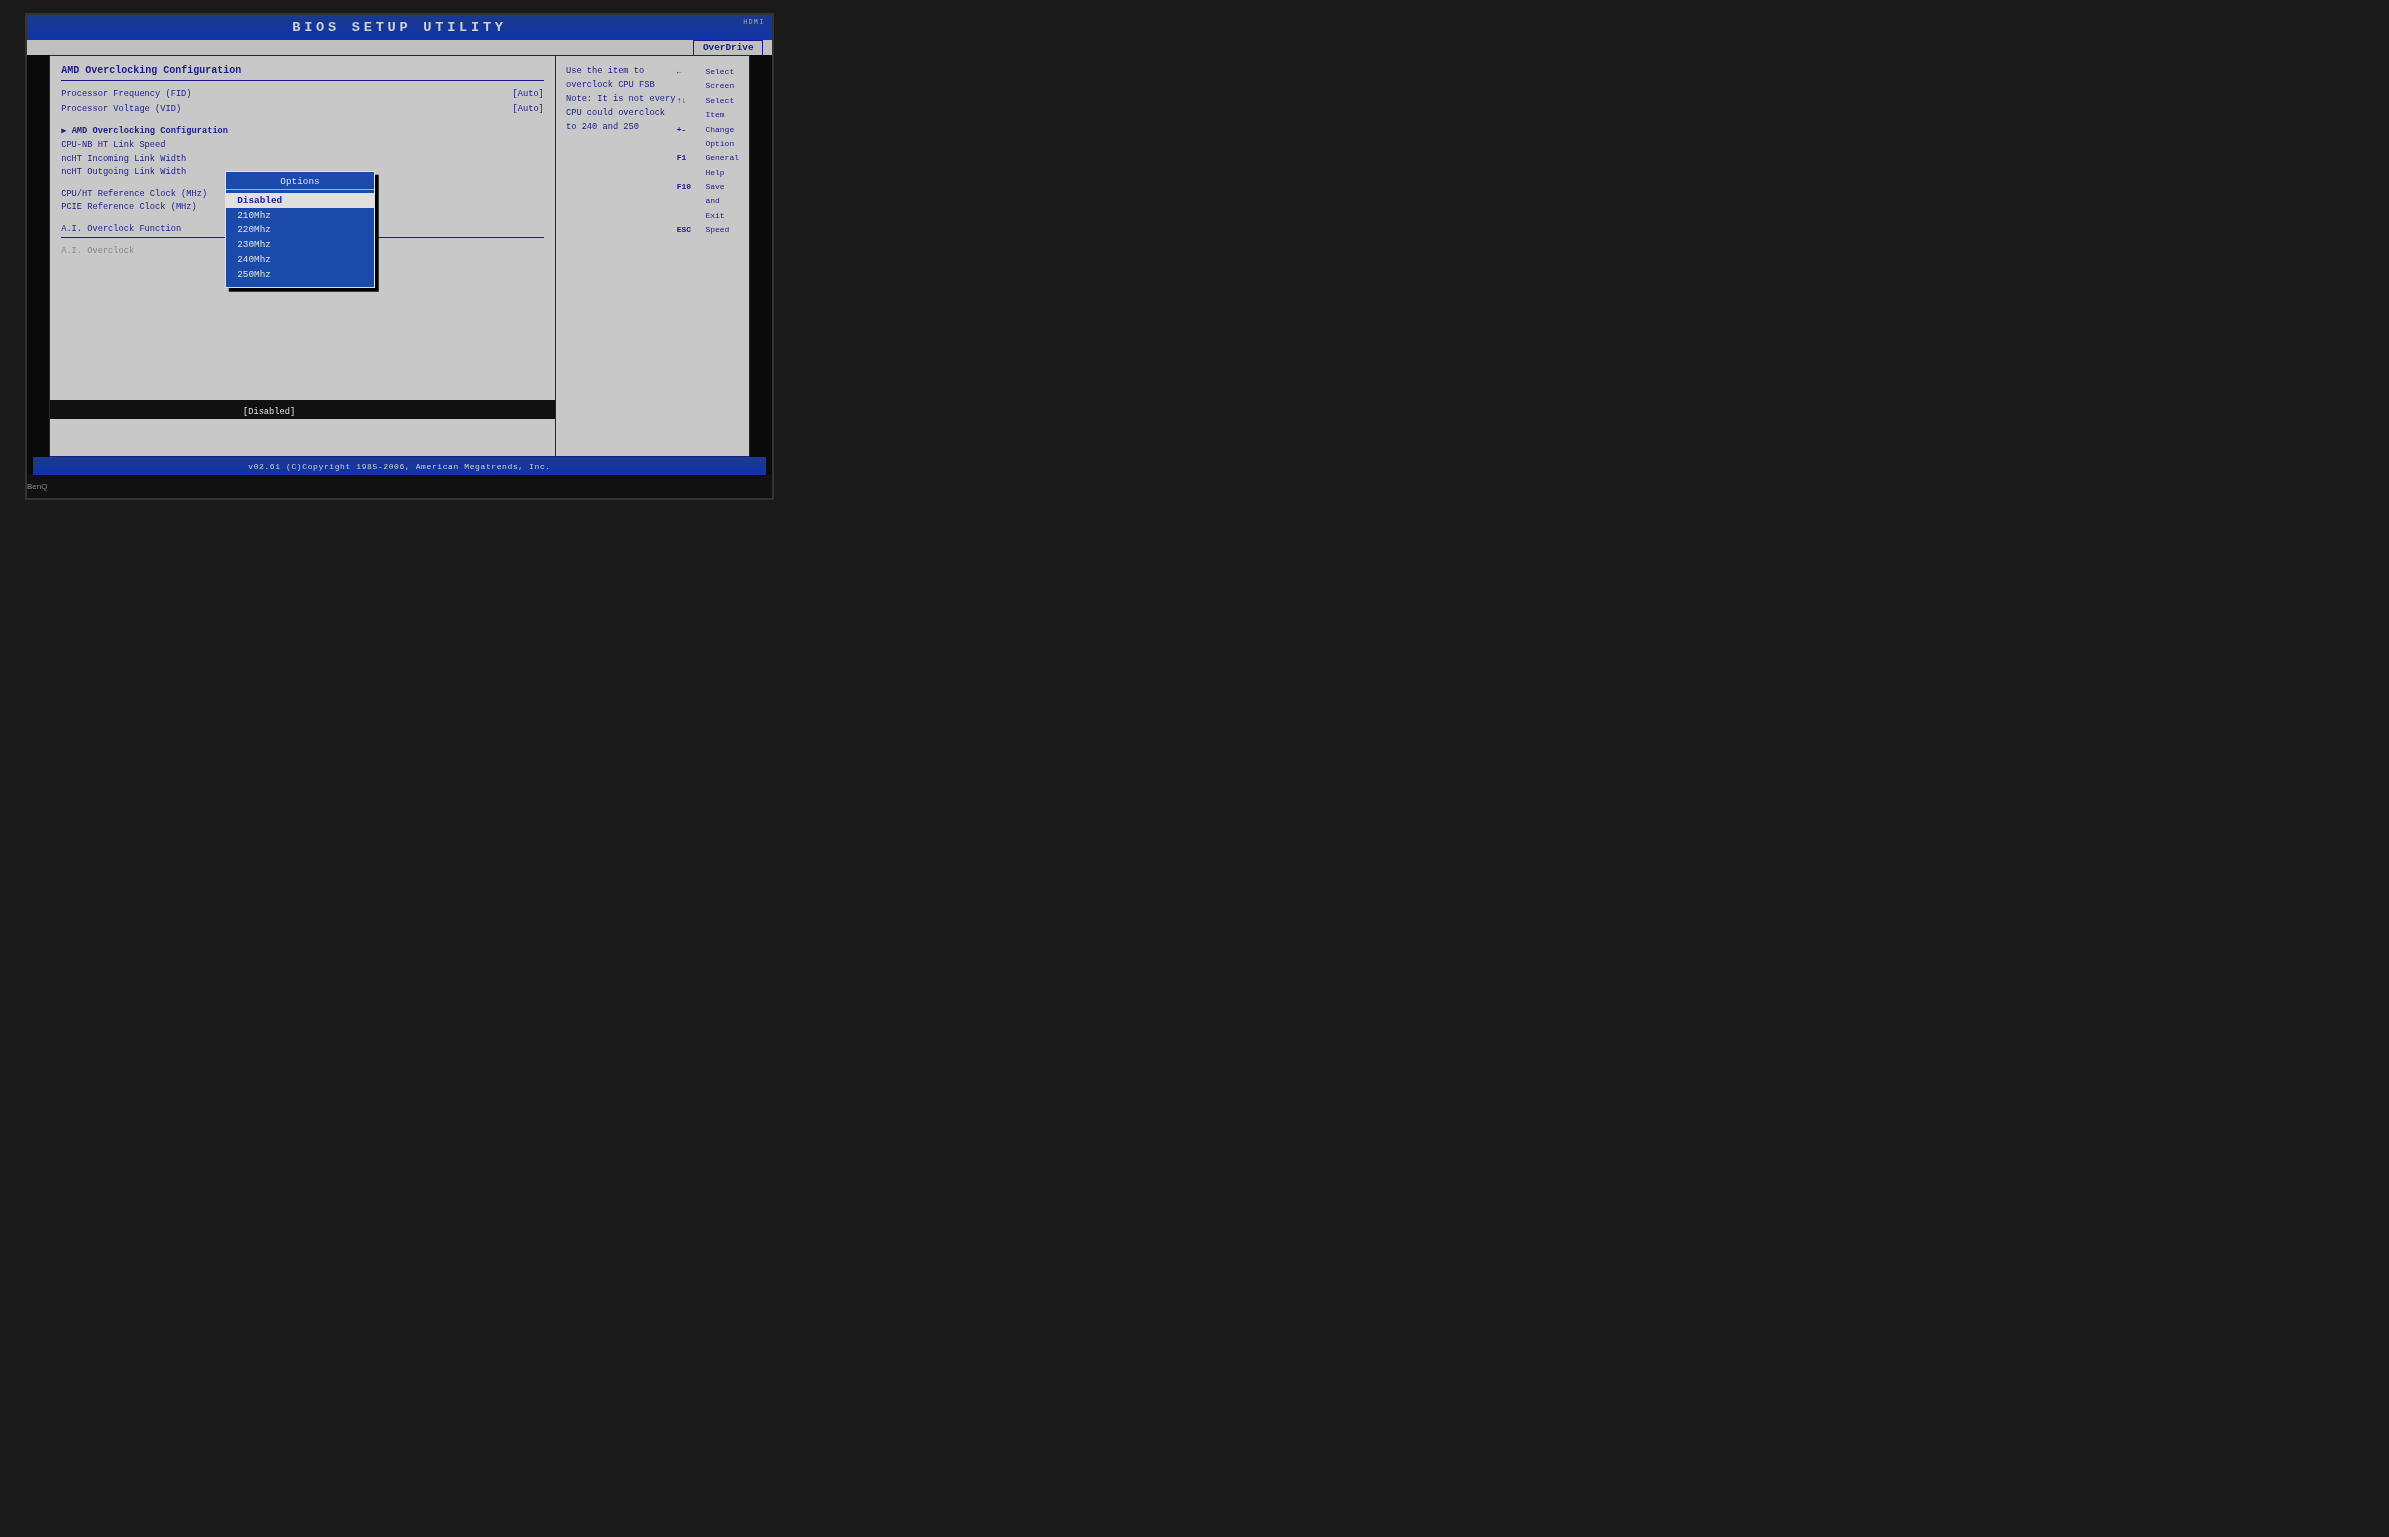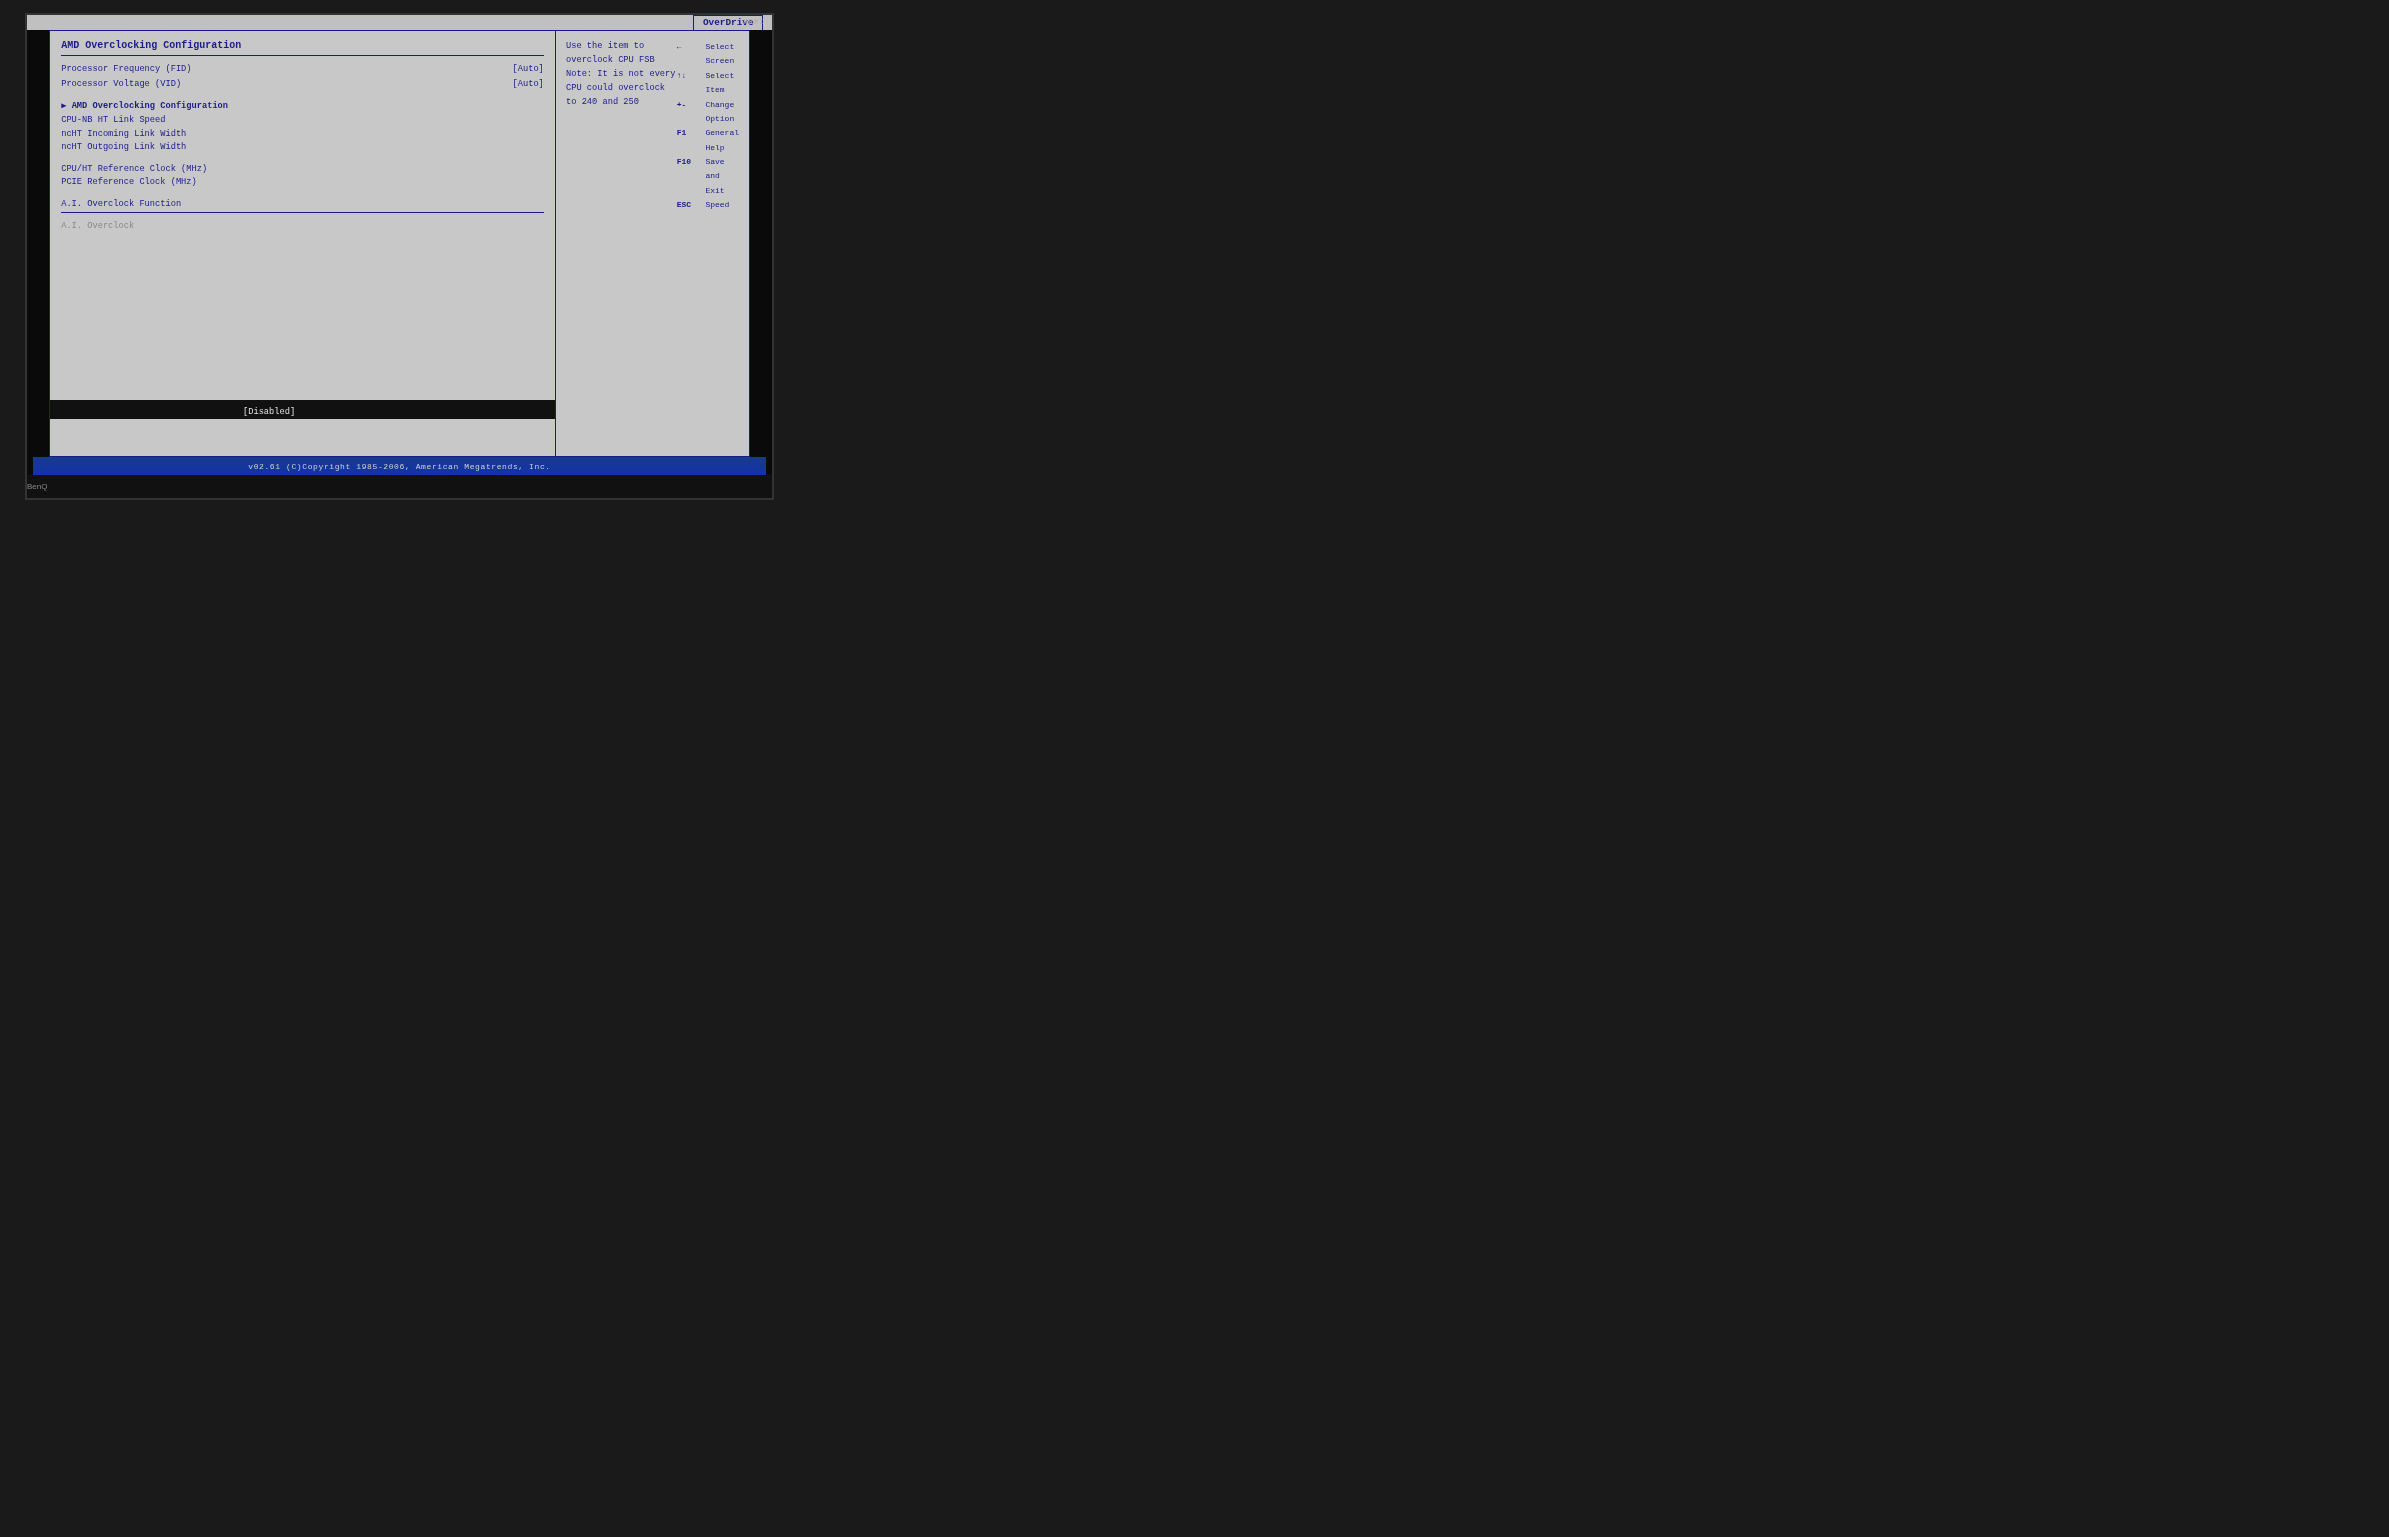--- a/index.html
+++ b/index.html
@@ -214,20 +214,23 @@
       letter-spacing: 1.2px;
       margin-left: 34px;
     }
   </style>
 </head>
 <body>
 
 <div class="monitor-outer">
   <span class="hdmi-label">HDMI</span>
 
+  <div class="title-bar">
+    <span>BIOS  SETUP  UTILITY</span>
+  </div>
 
   <div class="tab-row">
     <div class="tab-active">
       <span>OverDrive</span>
     </div>
   </div>
 
   <div class="main-area">
 
     <div class="left-panel">
@@ -256,20 +259,41 @@
       <div class="spacer"></div>
       <div class="menu-item-plain">A.I. Overclock Function</div>
       <hr class="section-divider">
       <div class="menu-item-dim">
         <span>A.I. Overclock</span>
       </div>
 
       <div class="disabled-bar"></div>
       <div class="disabled-value">[Disabled]</div>
 
+      <div class="options-popup">
+        <div class="options-title">Options</div>
+        <div class="option-item selected">
+          <span>Disabled</span>
+        </div>
+        <div class="option-item">
+          <span>210Mhz</span>
+        </div>
+        <div class="option-item">
+          <span>220Mhz</span>
+        </div>
+        <div class="option-item">
+          <span>230Mhz</span>
+        </div>
+        <div class="option-item">
+          <span>240Mhz</span>
+        </div>
+        <div class="option-item" style="margin-bottom:5px;">
+          <span>250Mhz</span>
+        </div>
+      </div>
     </div>
 
     <div class="right-panel">
       <div class="help-text">
         <span>Use the item to overclock CPU FSB Note: It is not every CPU could overclock to 240 and 250</span>
       </div>
       <div class="keybind-list">
         <div class="keybind-row">
           <span class="keybind-key">←</span>
           <span class="keybind-desc">Select Screen</span>

